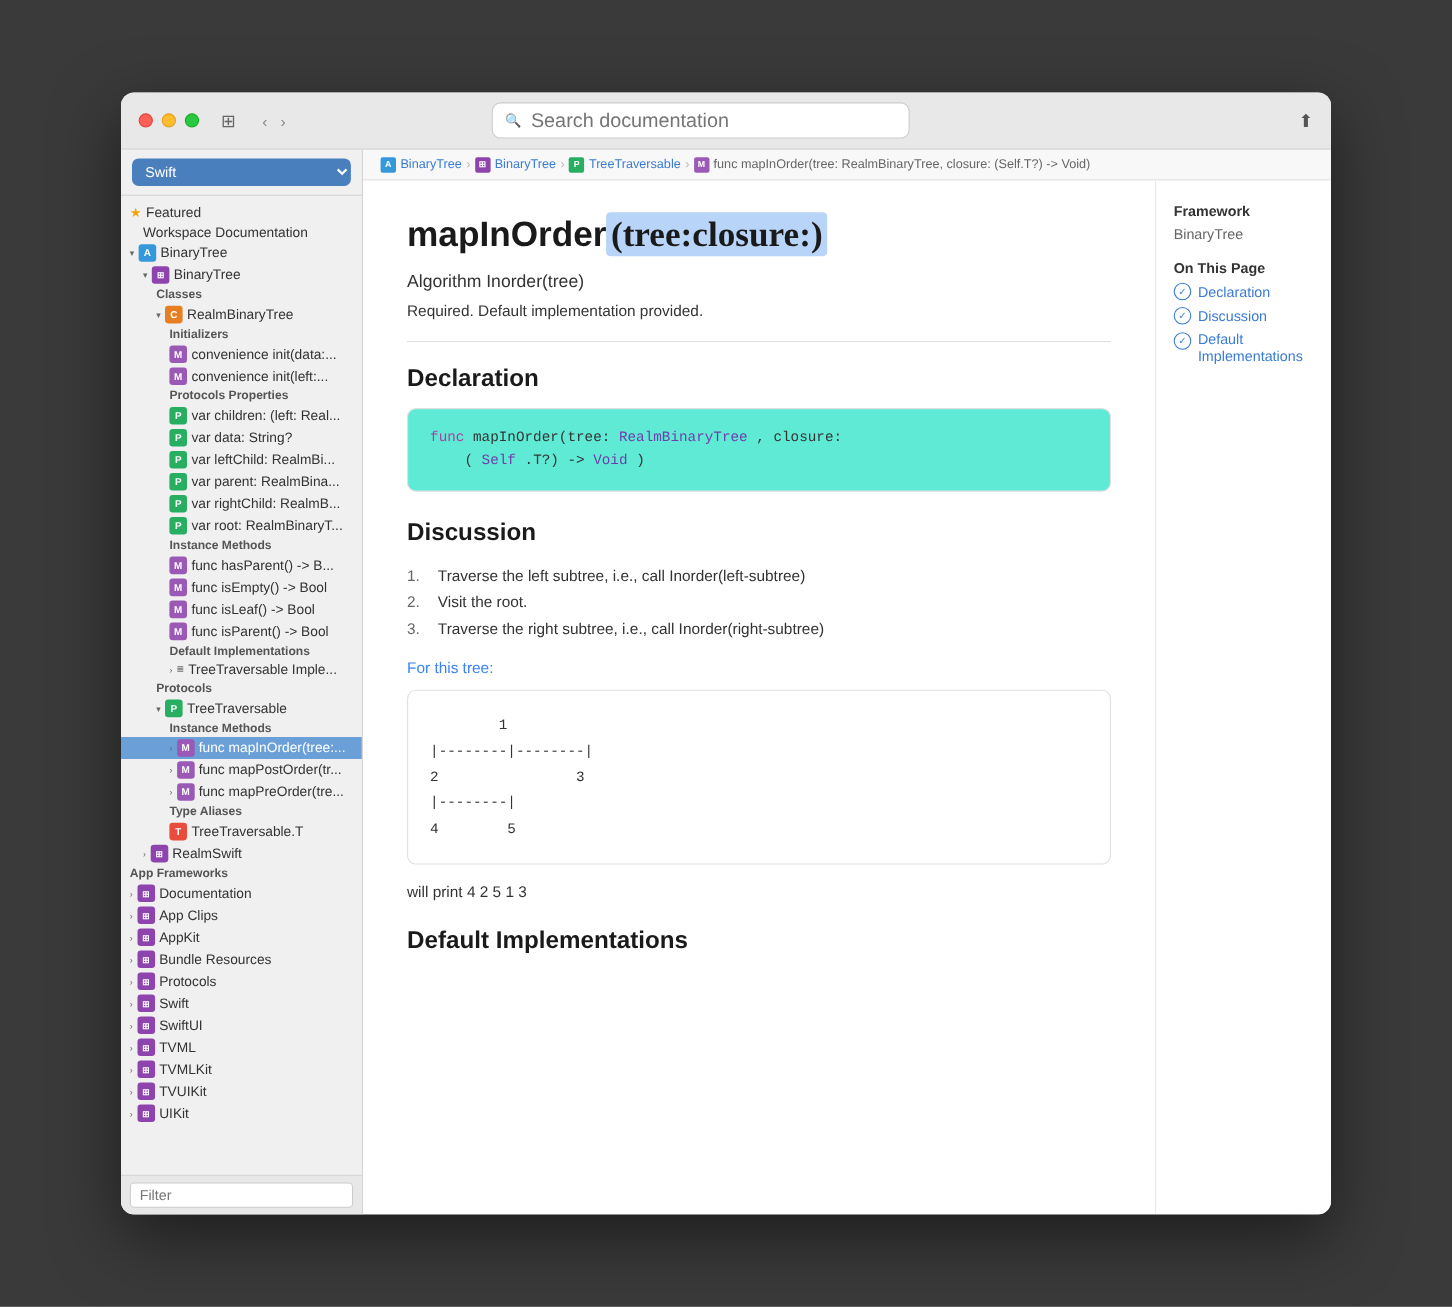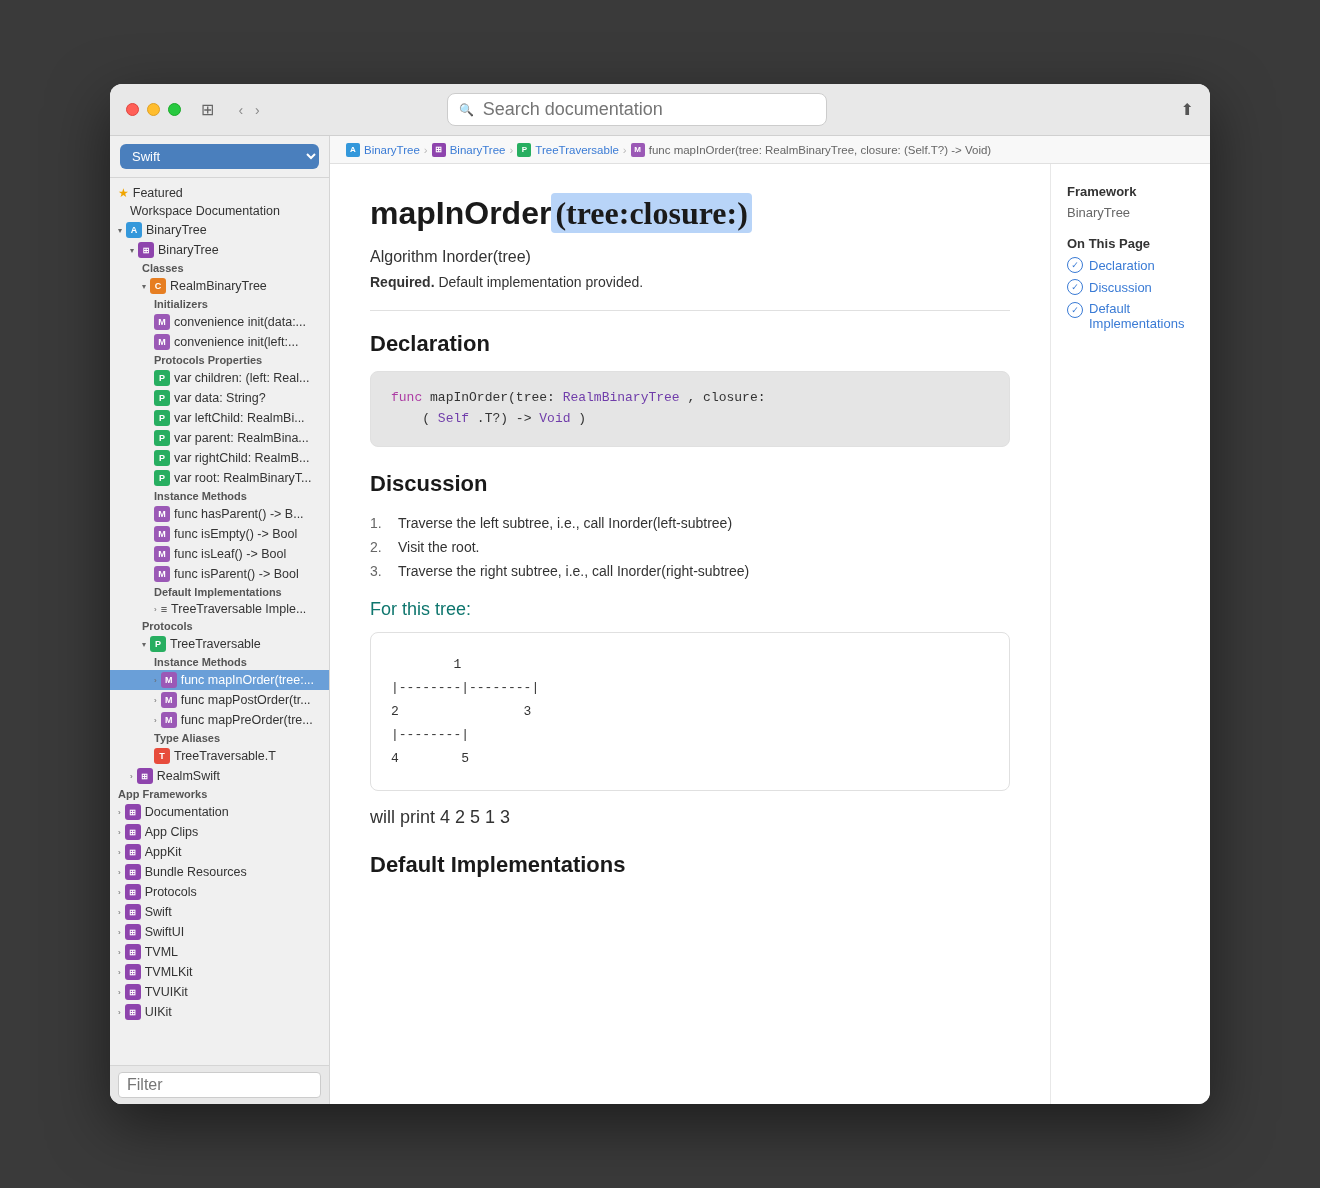--- a/index.html
+++ b/index.html
@@ -160,21 +160,21 @@
       padding: 6px 8px;
       border-top: 1px solid #d5d5d5;
       background: #e8e8e8;
     }
     .filter-input {
       width: 100%;
       background: white;
       border: 1px solid #ccc;
       border-radius: 4px;
       padding: 3px 8px;
-      font-size: 16px;
+      font-size: 13px;
     }
     
     .breadcrumb-bar {
       height: 28px;
       background: #f8f8f8;
       border-bottom: 1px solid #e0e0e0;
       display: flex;
       align-items: center;
       padding: 0 16px;
       font-size: 11.5px;
@@ -232,61 +232,61 @@
     .algorithm-name {
       font-size: 16px;
       color: #333;
       margin-bottom: 8px;
     }
     .required-text {
       font-size: 14px;
       color: #333;
       margin-bottom: 20px;
     }
-    .required-text strong { font-weight: 700; }
+    .required-text strong { font-weight: 400; }
     .divider { border: none; border-top: 1px solid #e0e0e0; margin: 20px 0; }
     .section-title {
       font-size: 22px;
       font-weight: 700;
       color: #1a1a1a;
       margin-bottom: 14px;
     }
     .code-block {
-      background: #e5e5e5;
+      background: #5eead4;
       border: 1px solid #e0e0e0;
       border-radius: 8px;
       padding: 16px 20px;
       font-family: 'Menlo', 'Monaco', 'Courier New', monospace;
       font-size: 13px;
       color: #333;
       margin-bottom: 24px;
       line-height: 1.6;
     }
     .code-keyword { color: #ad3da4; }
     .code-type { color: #703daa; }
     .code-plain { color: #333; }
     .discussion-section { margin-bottom: 24px; }
     .for-this-tree {
-      font-size: 18px;
-      color: #0f766e;
+      font-size: 14px;
+      color: #3b82f6;
       margin-bottom: 12px;
     }
     .tree-diagram {
       background: white;
       border: 1px solid #e0e0e0;
       border-radius: 8px;
       padding: 20px;
       font-family: 'Menlo', 'Monaco', 'Courier New', monospace;
       font-size: 13px;
       color: #333;
       margin-bottom: 16px;
       line-height: 1.8;
     }
     .will-print {
-      font-size: 18px;
+      font-size: 14px;
       color: #333;
       margin-bottom: 24px;
       font-family: -apple-system, BlinkMacSystemFont, 'Helvetica Neue', Arial, sans-serif;
     }
     
     .right-panel {
       width: 160px;
       padding: 20px 16px;
       border-left: 1px solid #e8e8e8;
       background: white;

